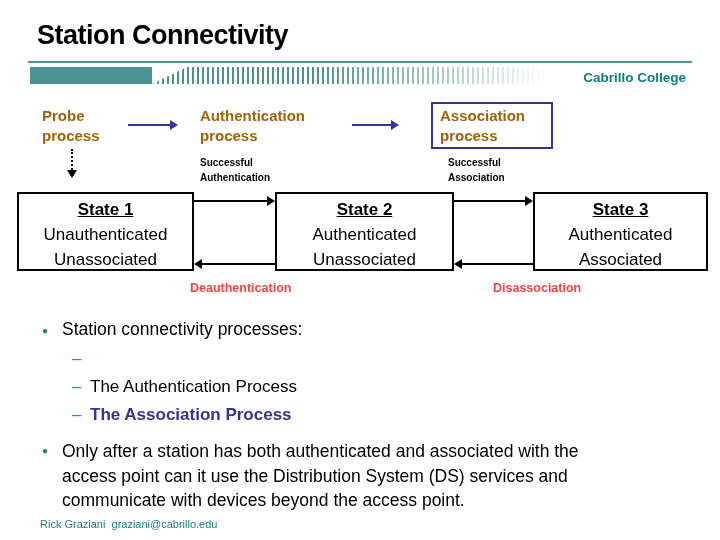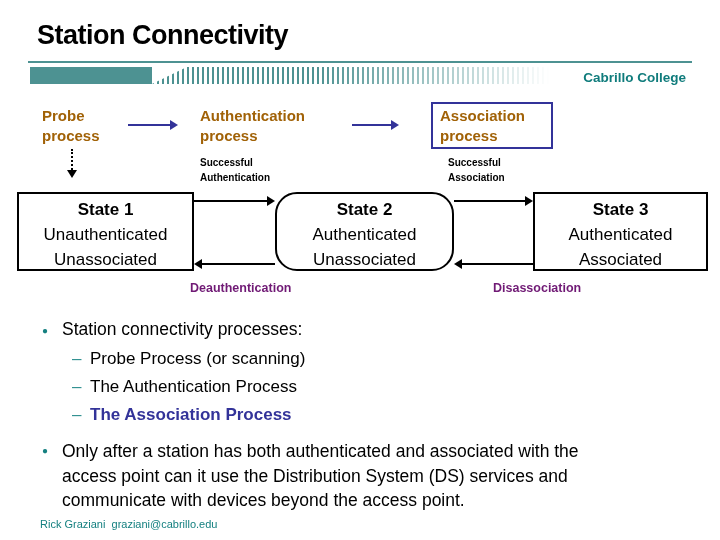--- a/index.html
+++ b/index.html
@@ -49,24 +49,24 @@
   .arrow-s32{left:454px;top:258px;width:79px;}
   .dotted-arrow{left:66px;top:149px;width:12px;height:32px;}
   .dotted-arrow .dshaft{position:absolute;left:5px;top:0;height:21px;border-left:2px dotted #000;display:block;}
   .dotted-arrow .dhead{position:absolute;left:1px;top:21px;width:0;height:0;display:block;
     border-left:5px solid transparent;border-right:5px solid transparent;border-top:8px solid #000;}
 
   
   .state-box{border:2px solid #000;background:#fff;box-sizing:border-box;text-align:center;
     font-size:17px;line-height:25px;padding-top:3px;}
   .state-1{left:17px;top:192px;width:177px;height:79px;}
-  .state-2{left:275px;top:192px;width:179px;height:79px;border-radius:22px;}
+  .state-2{left:275px;top:192px;width:179px;height:79px;}
   .state-3{left:533px;top:192px;width:175px;height:79px;}
-  .state-title{font-weight:bold;}
-  .flow-label{font-size:12.5px;font-weight:bold;color:#701a75;}
+  .state-title{font-weight:bold;text-decoration:underline;}
+  .flow-label{font-size:12.5px;font-weight:bold;color:#ef4444;}
   .deauth{left:190px;top:281px;}
   .disassoc{left:452px;top:281px;padding-left:41px;}
 
   
   .bullet-dot{font-size:10px;line-height:10px;color:#158080;}
   .dot-1{left:42px;top:326px;}
   .dot-2{left:42px;top:446px;}
   .bullet-text{font-size:17.5px;color:#000;}
   .bt-1{left:62px;top:319px;}
   .bt-2{left:62px;top:439px;width:600px;line-height:24.5px;white-space:pre-line;}
@@ -154,21 +154,20 @@
     <i class="shaft"></i>
     <i class="head"></i>
   </div>
   <div class="abs flow-label deauth">Deauthentication</div>
   <div class="abs flow-label disassoc">Disassociation</div>
 
   <div class="abs bullet-dot dot-1">●</div>
   <div class="abs bullet-text bt-1">Station connectivity processes:</div>
 
   <div class="abs dash dash-1">–</div>
-  <div class="abs sub-text st-1">Probe Process (or scanning)</div>
   <div class="abs dash dash-2">–</div>
   <div class="abs sub-text st-2">The Authentication Process</div>
   <div class="abs dash dash-3">–</div>
   <div class="abs sub-text st-3">The Association Process</div>
 
   <div class="abs bullet-dot dot-2">●</div>
   <div class="abs bullet-text bt-2">Only after a station has both authenticated and associated with the
 access point can it use the Distribution System (DS) services and
 communicate with devices beyond the access point.</div>
 

